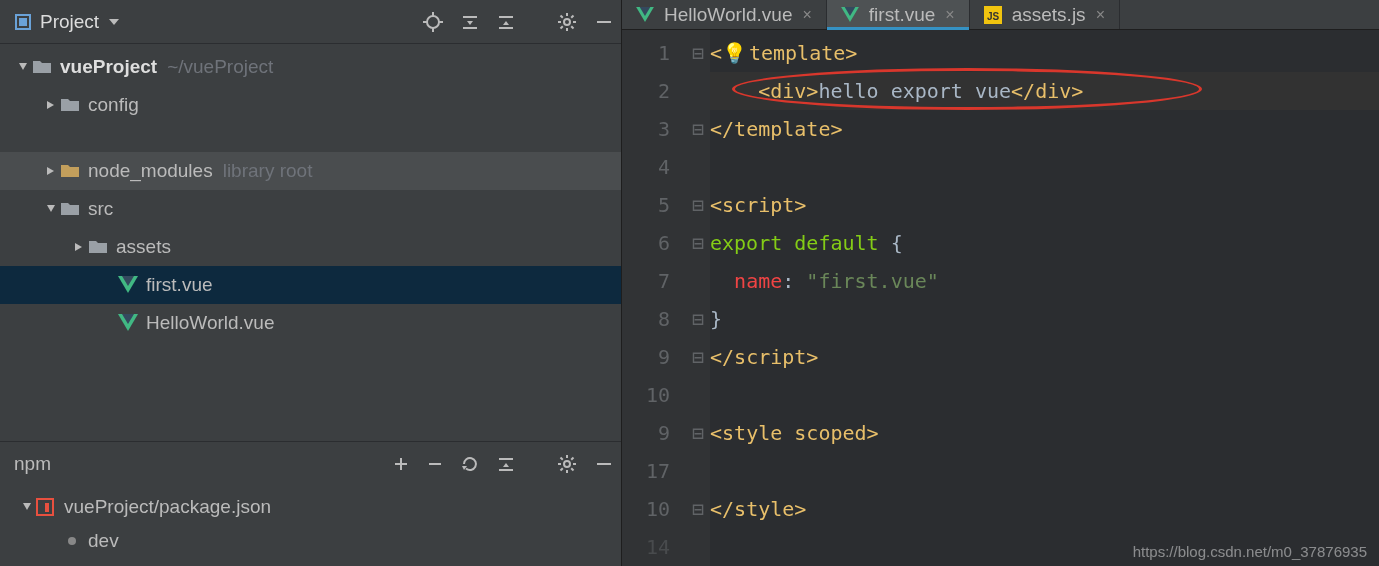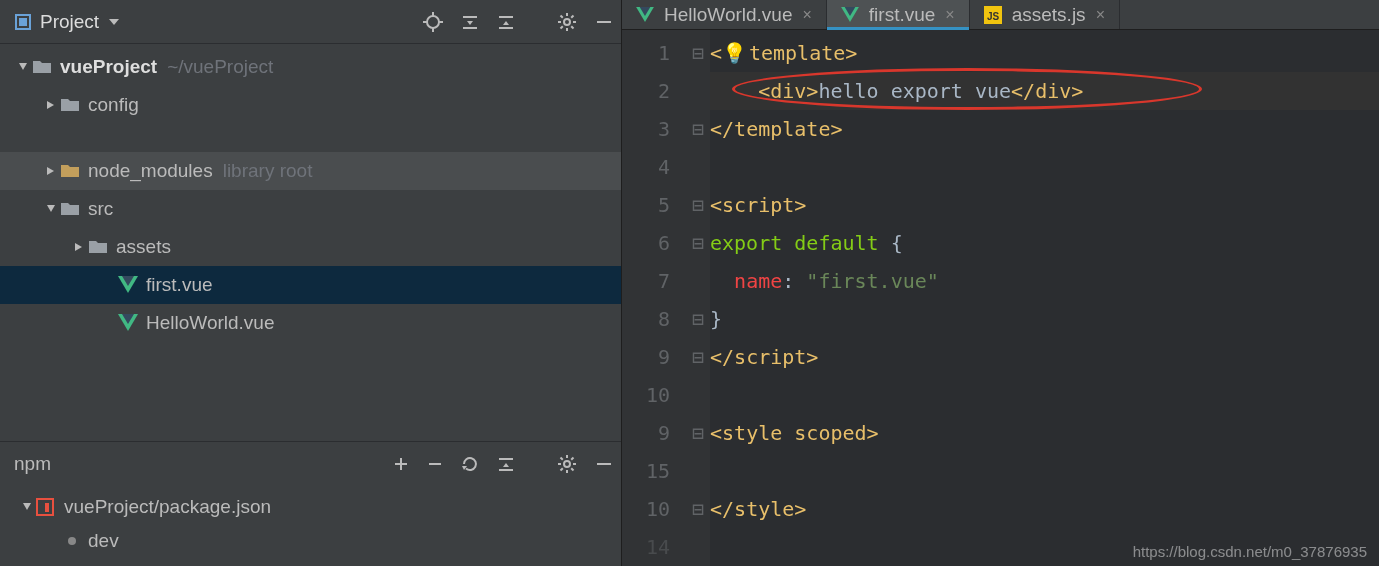--- a/index.html
+++ b/index.html
@@ -472,21 +472,21 @@
         <div>2</div>
         <div>3</div>
         <div>4</div>
         <div>5</div>
         <div>6</div>
         <div>7</div>
         <div>8</div>
         <div>9</div>
         <div>10</div>
         <div>9</div>
-        <div>15</div>
+        <div>17</div>
         <div>10</div>
         <div style="opacity:.5">14</div>
     </div>
     <div class="fold-col">
       <div>⊟</div>
         <div></div>
         <div>⊟</div>
         <div></div>
         <div>⊟</div>
         <div>⊟</div>

